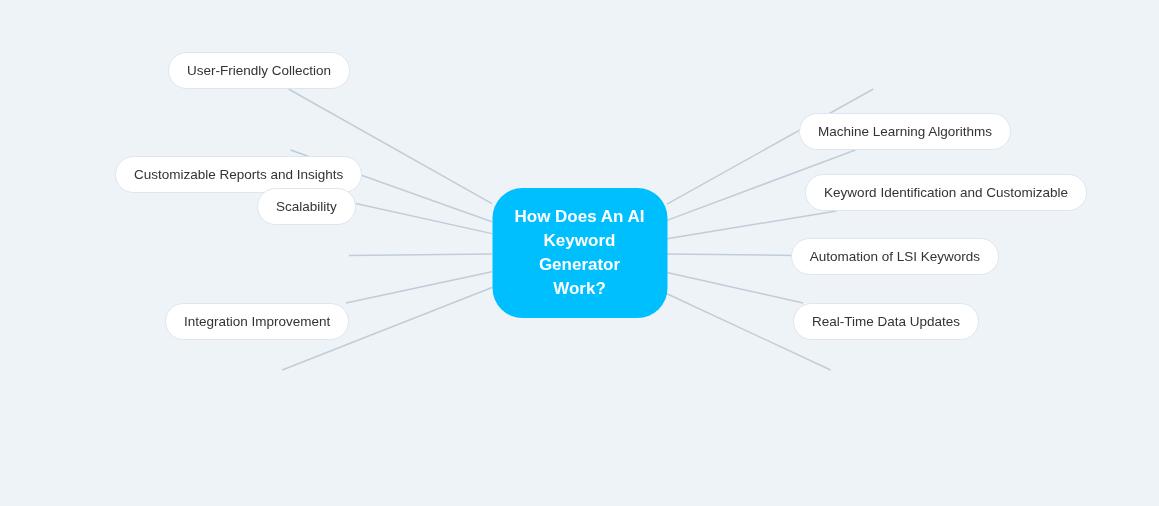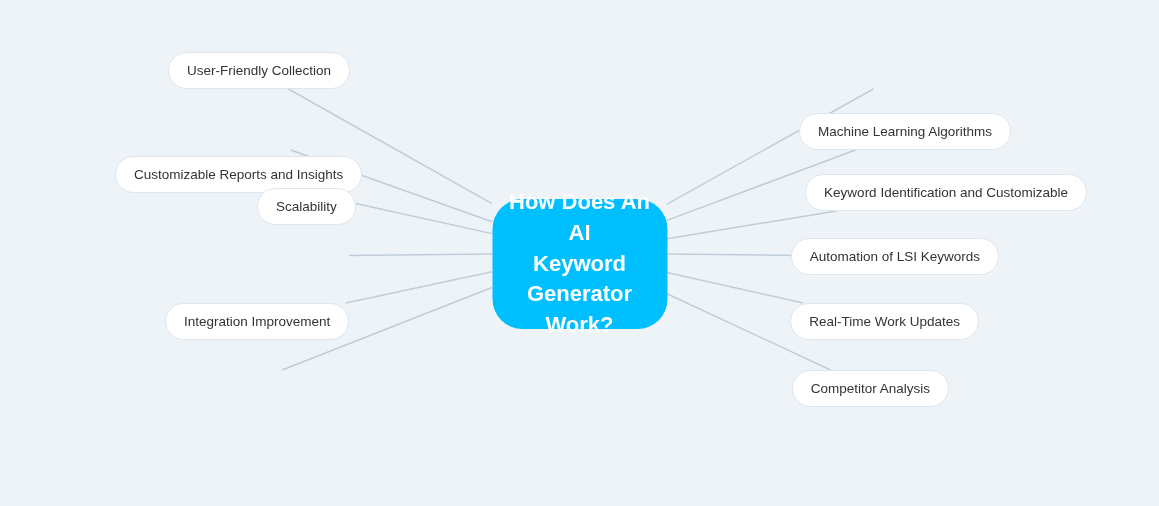--- a/index.html
+++ b/index.html
@@ -34,27 +34,26 @@
       transform: translate(-50%, -50%);
       width: 175px;
       height: 130px;
       background: #00bfff;
       border-radius: 30px;
       display: flex;
       align-items: center;
       justify-content: flex-start;
       text-align: center;
       color: white;
-      font-size: 22px;
+      font-size: 17px;
       font-weight: 700;
       line-height: 1.4;
       z-index: 10;
       padding: 10px;
       cursor: pointer;
-      margin-top: 11px;
     }
 
     .node {
       position: absolute;
       background: white;
       border-radius: 25px;
       padding: 10px 18px;
       font-size: 13.5px;
       color: #333;
       font-weight: 500;
@@ -147,19 +146,16 @@
   <div class="node node-machine-learning" id="node-machine-learning">
     <span>Machine Learning Algorithms</span>
   </div>
   <div class="node node-keyword-id" id="node-keyword-id">
     <span>Keyword Identification and Customizable</span>
   </div>
   <div class="node node-lsi" id="node-lsi">
     <span>Automation of LSI Keywords</span>
   </div>
   <div class="node node-realtime" id="node-realtime">
-    <span>Real-Time Work Updates</span>
-  </div>
-  <div class="node node-competitor" id="node-competitor">
-    <span>Competitor Analysis</span>
+    <span>Real-Time Data Updates</span>
   </div>
 
 </div>
 
 </body></html>

